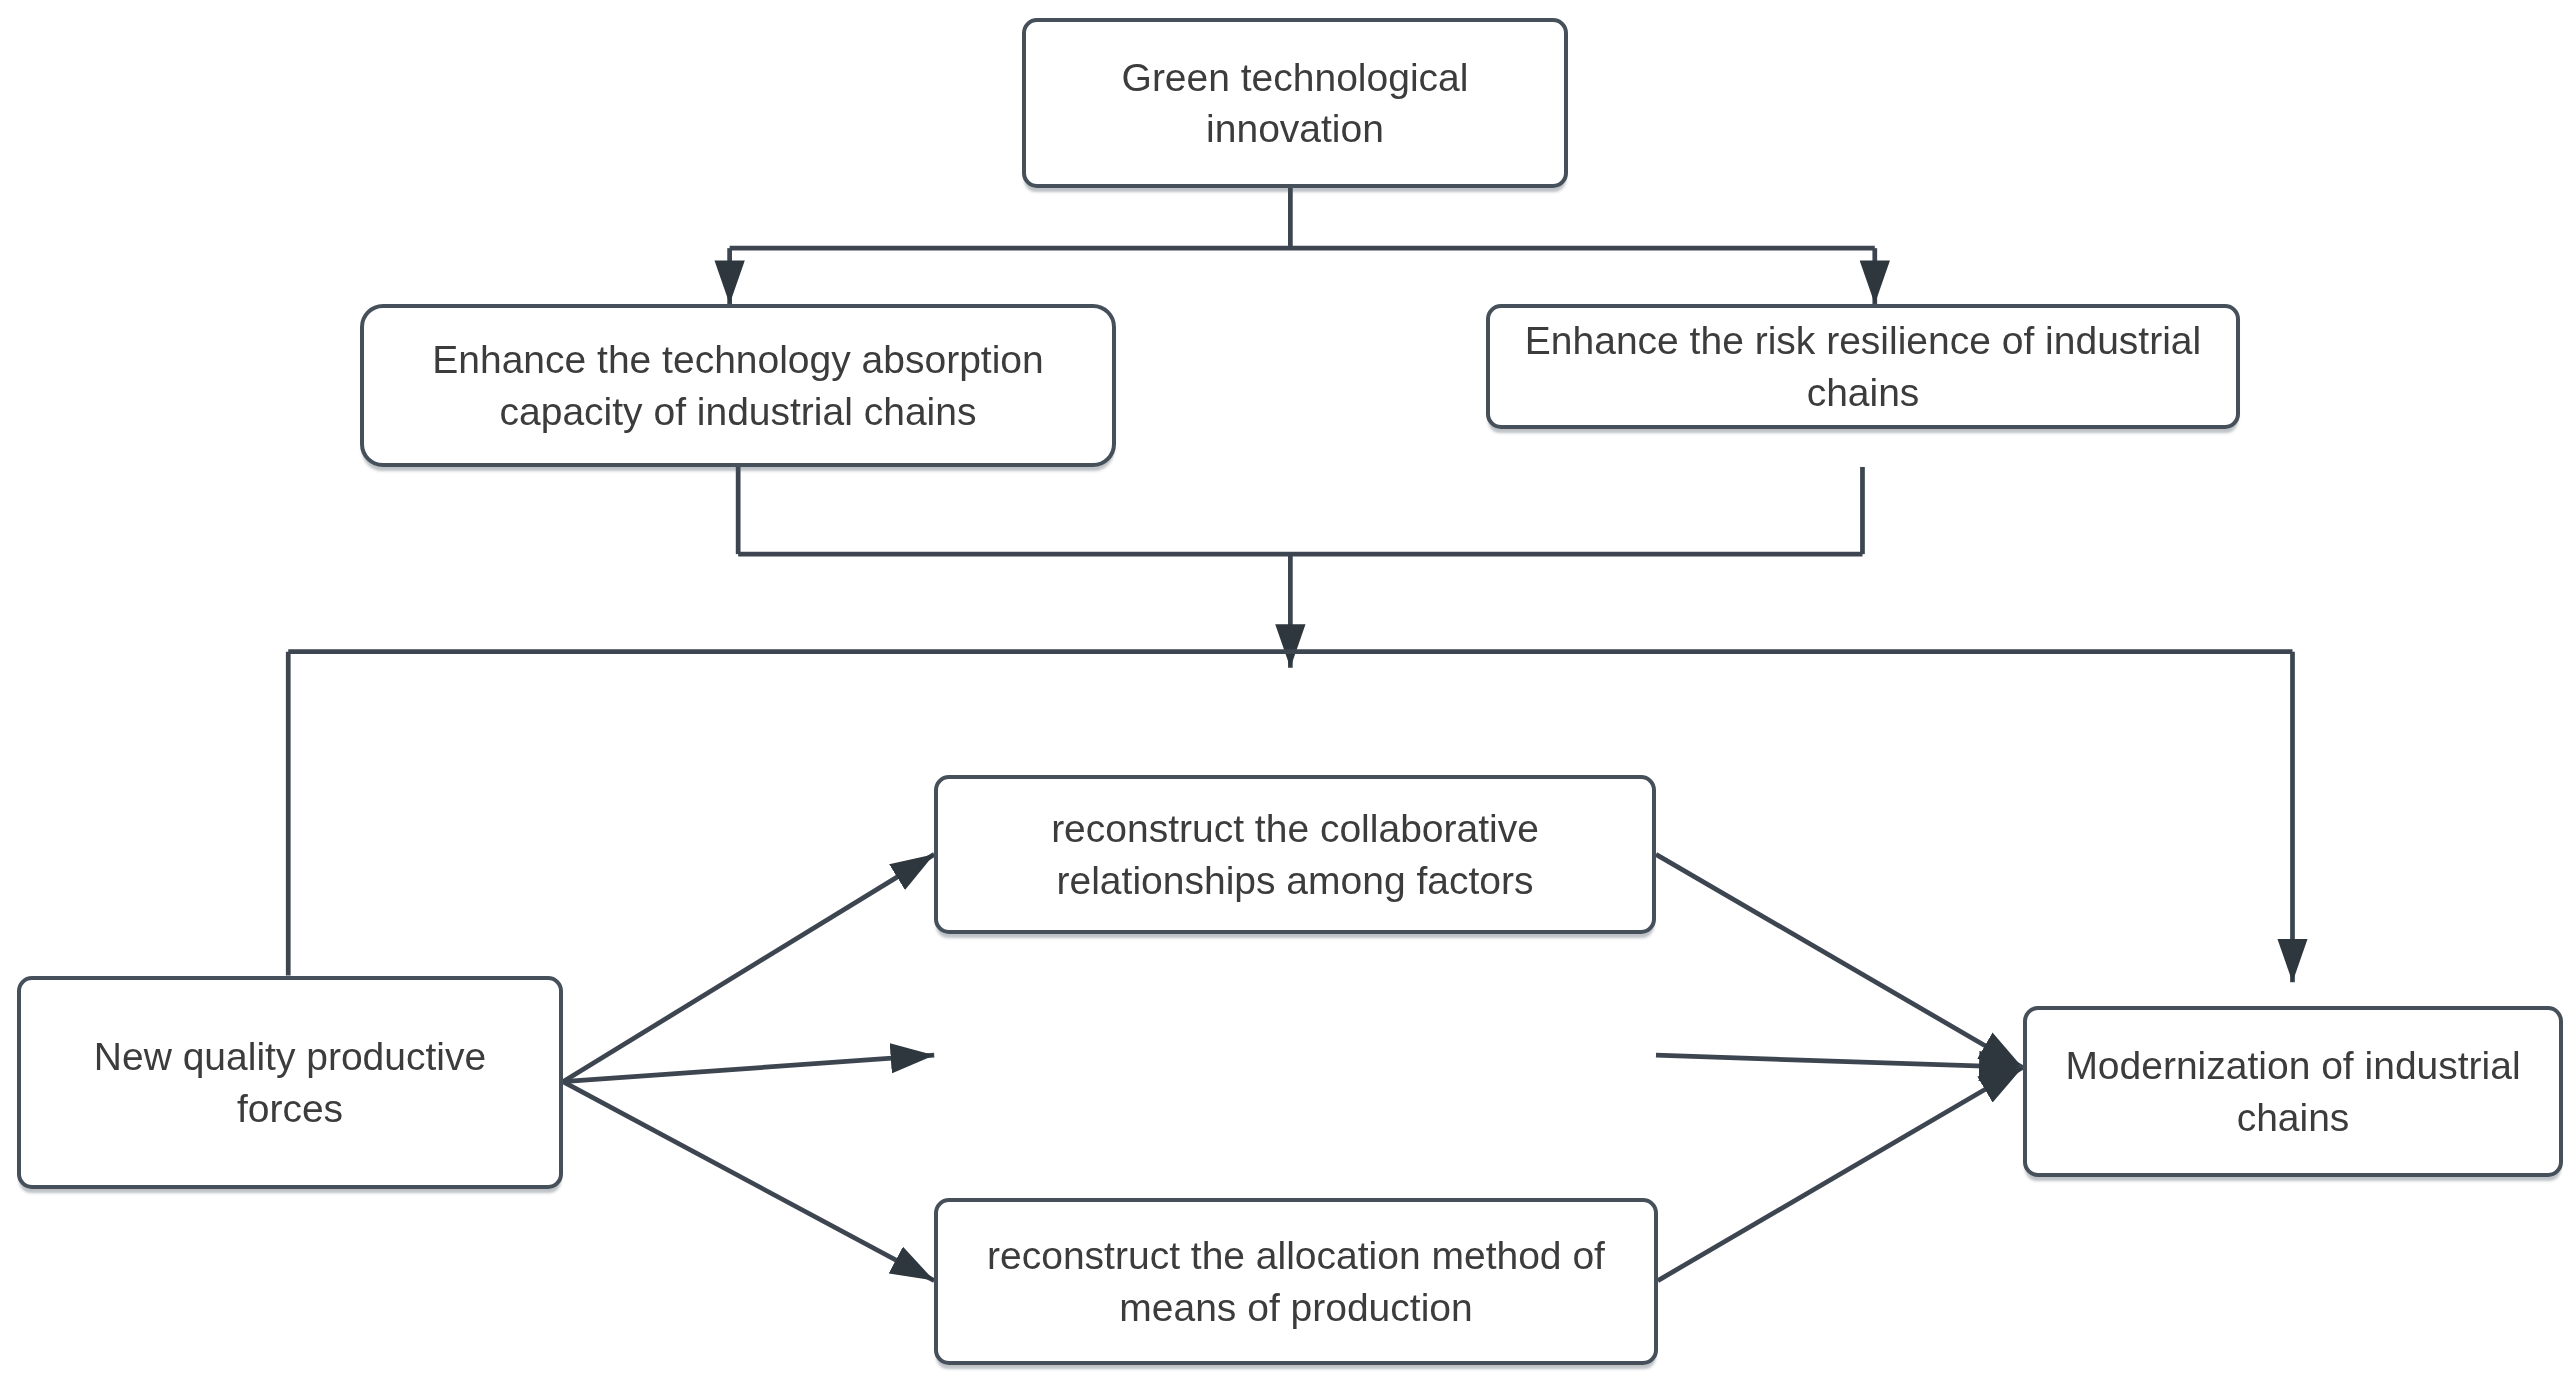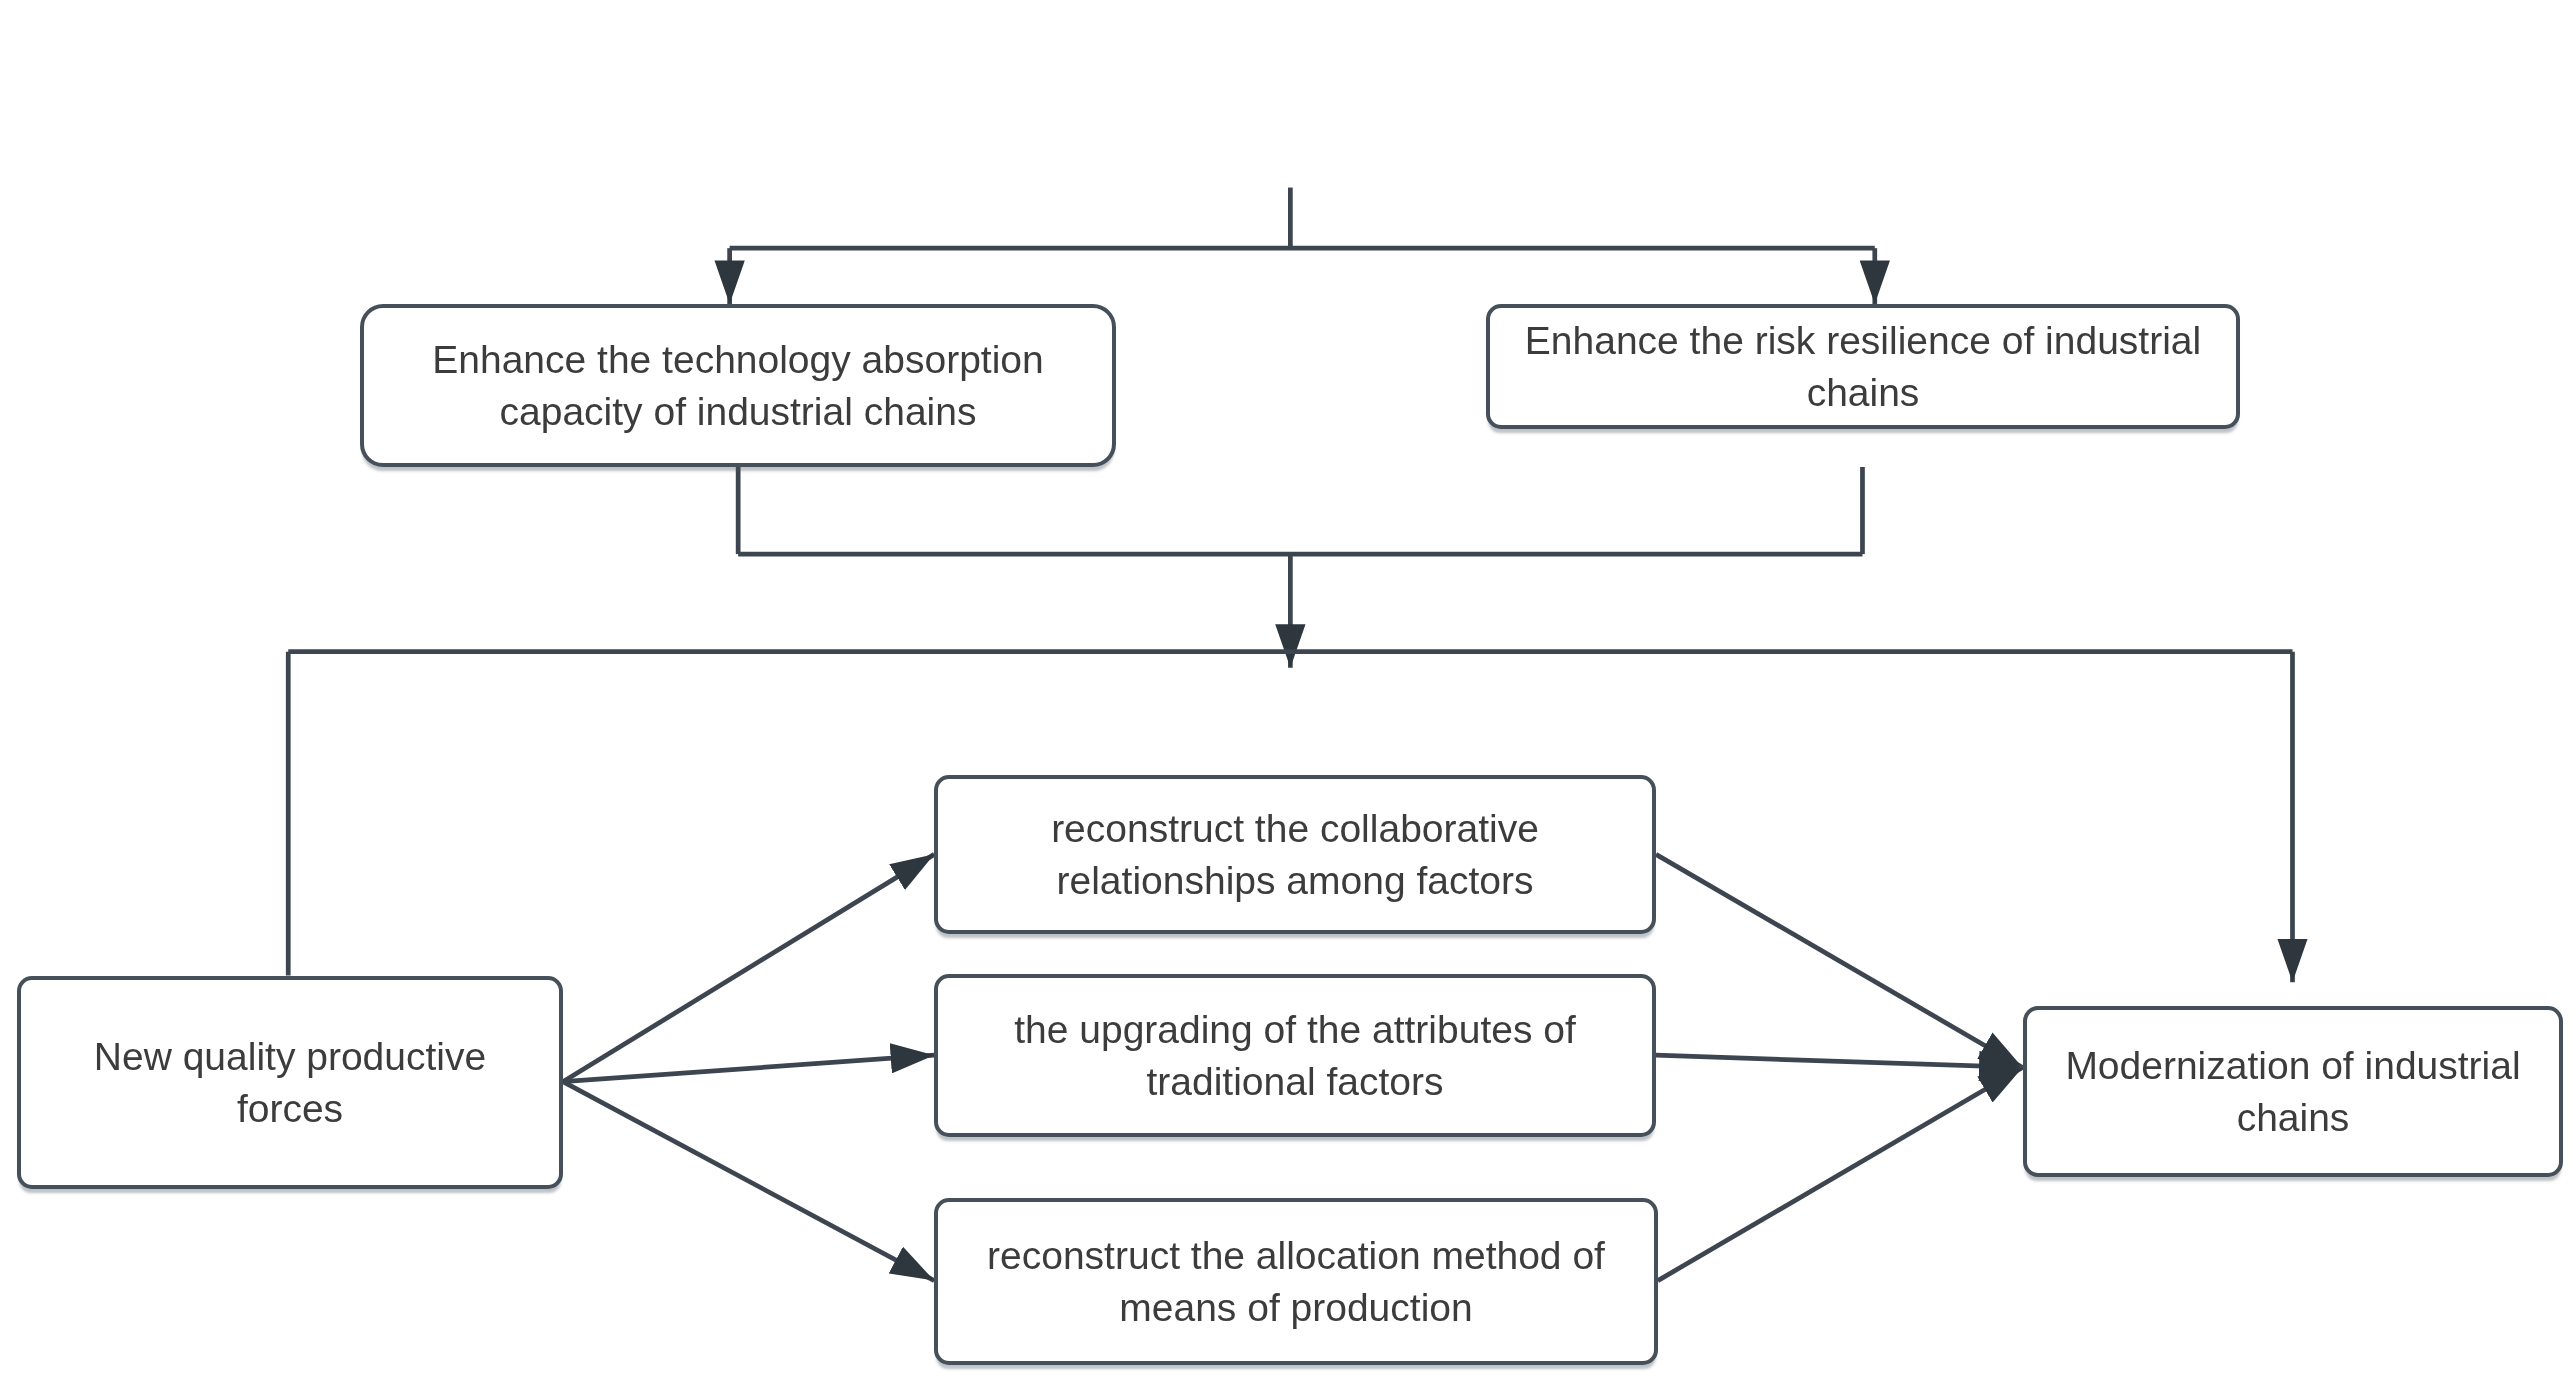--- a/index.html
+++ b/index.html
@@ -67,40 +67,40 @@
 
     <path class="edge" d="M594 1142 L986 902" marker-end="url(#arrow)"></path>
     <path class="edge" d="M594 1142 L986 1114" marker-end="url(#arrow)"></path>
     <path class="edge" d="M594 1142 L986 1352" marker-end="url(#arrow)"></path>
 
     <path class="edge" d="M1748 902 L2135 1127" marker-end="url(#arrow)"></path>
     <path class="edge" d="M1748 1114 L2135 1127" marker-end="url(#arrow)"></path>
     <path class="edge" d="M1750 1352 L2135 1127" marker-end="url(#arrow)"></path>
   </svg>
 
+  <div class="node" style="left:1022px; top:18px; width:546px; height:170px;">
+    <span>Green technological innovation</span>
+  </div>
 
   <div class="node" style="left:360px; top:304px; width:756px; height:163px;border-radius:23px;">
     <span>Enhance the technology absorption capacity of industrial chains</span>
   </div>
 
   <div class="node" style="left:1486px; top:304px; width:754px; height:125px;">
     <span>Enhance the risk resilience of industrial chains</span>
   </div>
 
   <div class="node" style="left:17px; top:976px; width:546px; height:213px;">
     <span>New quality productive forces</span>
   </div>
 
   <div class="node" style="left:934px; top:775px; width:722px; height:159px;">
     <span>reconstruct the collaborative relationships among factors</span>
   </div>
 
-  <div class="node" style="left:934px; top:974px; width:722px; height:163px;">
-    <span>the upgrading of the attributes of traditional factors</span>
-  </div>
 
   <div class="node" style="left:934px; top:1198px; width:724px; height:167px;align-items:center;">
     <span>reconstruct the allocation method of means of production</span>
   </div>
 
   <div class="node" style="left:2023px; top:982px; width:540px; height:171px;margin-top:24px;">
     <span>Modernization of industrial chains</span>
   </div>
 
 </div>

